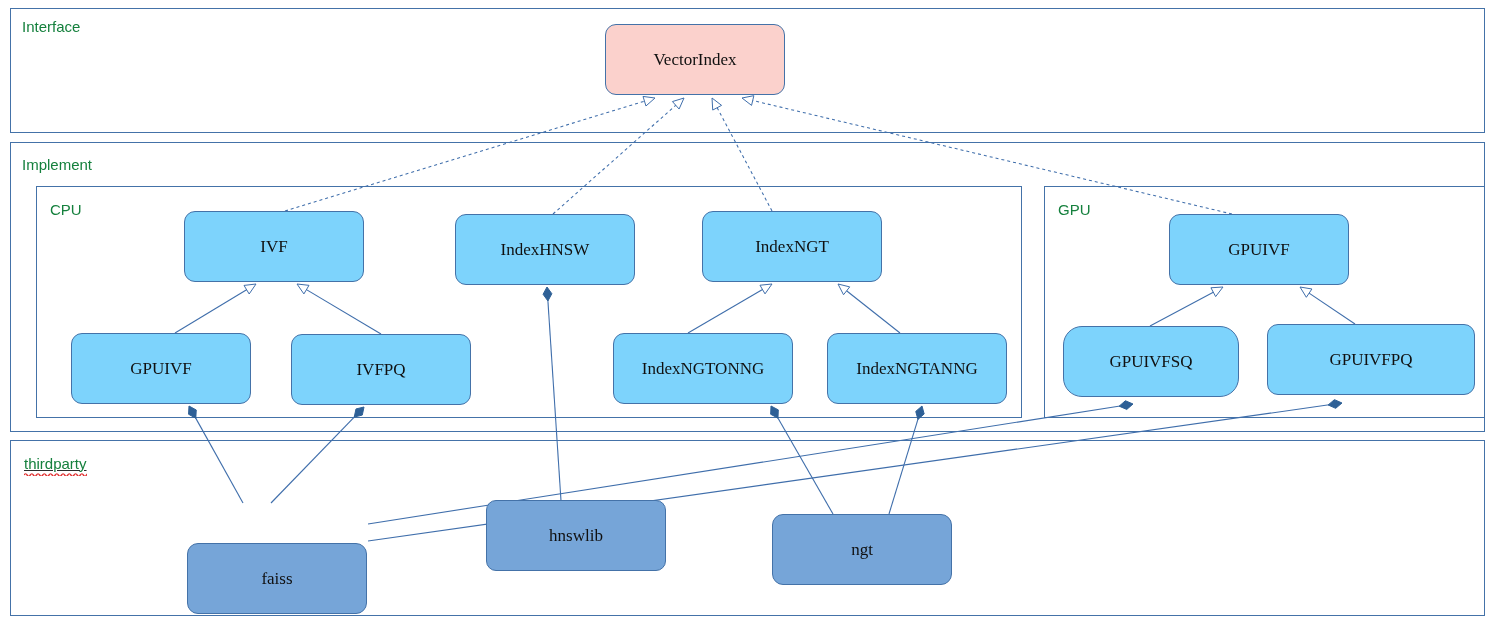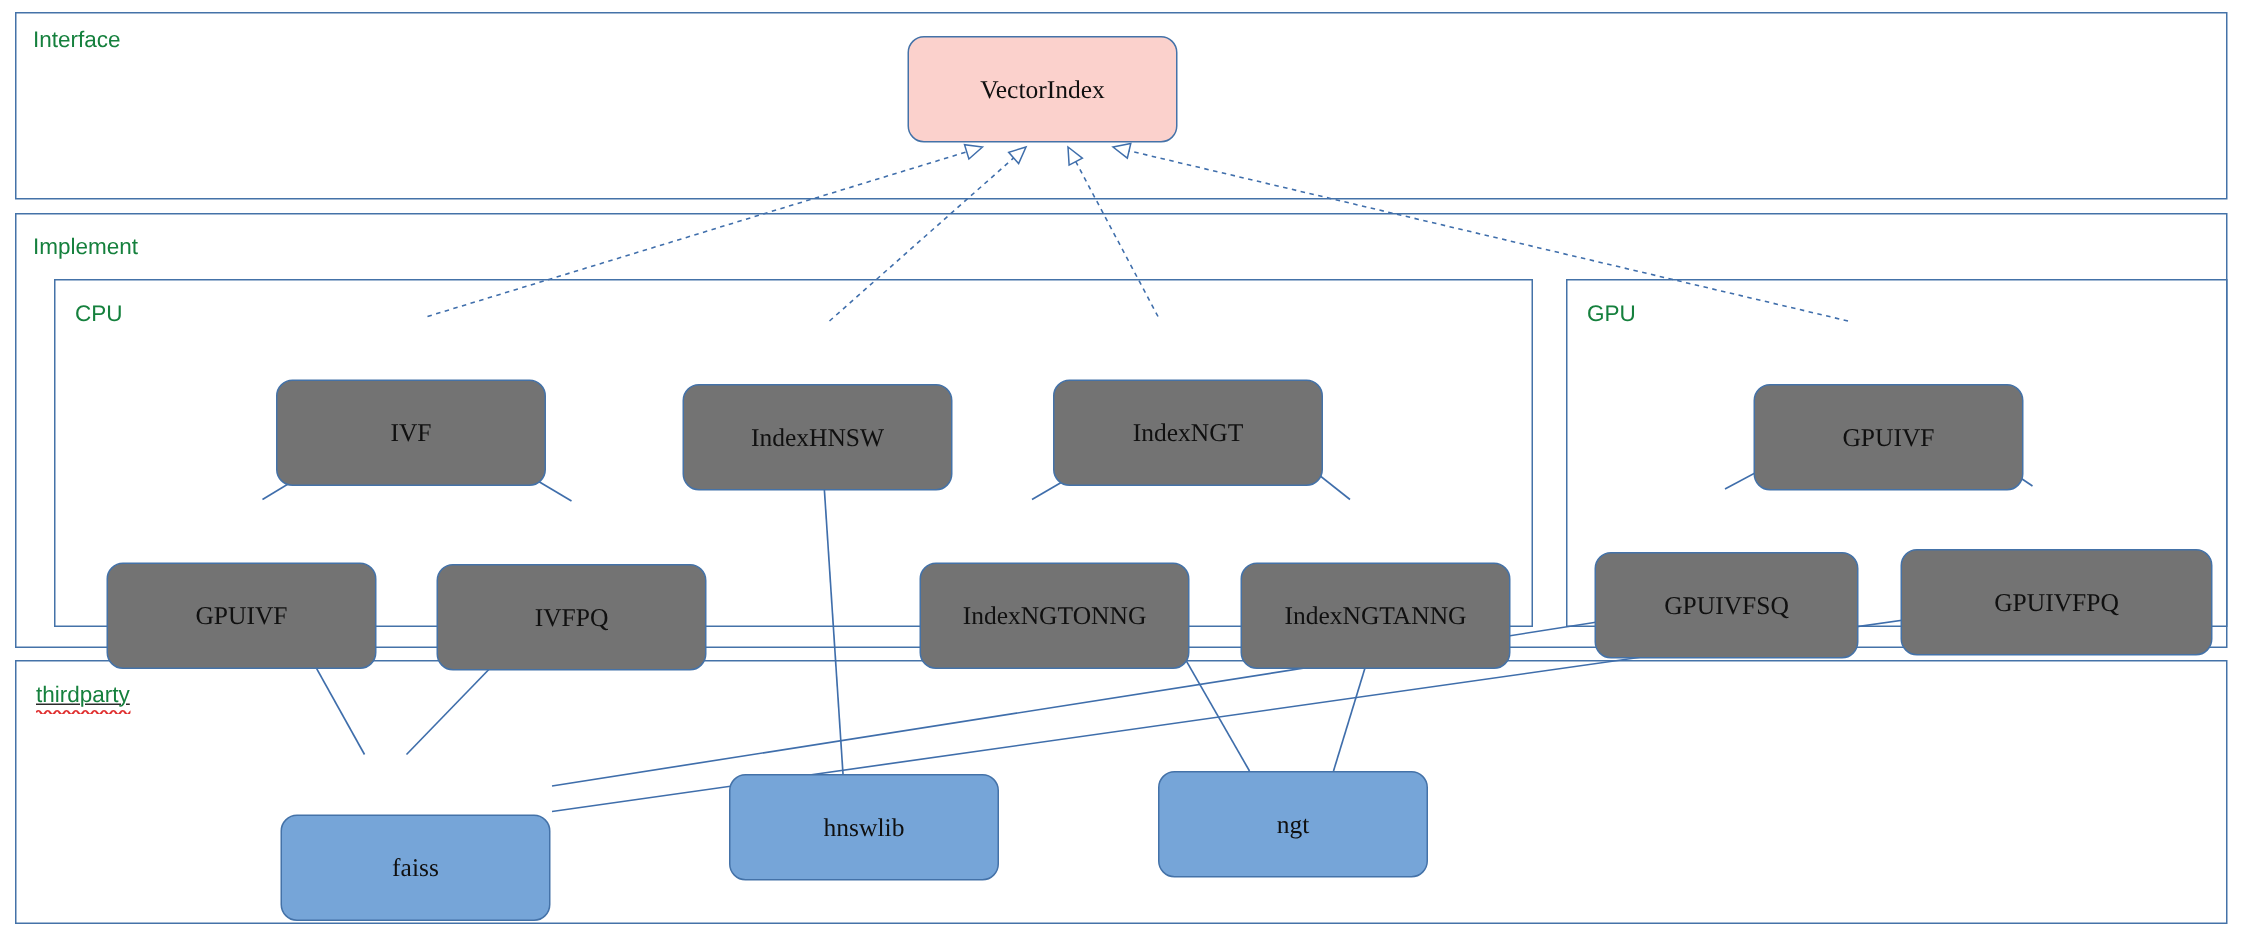--- a/index.html
+++ b/index.html
@@ -55,21 +55,21 @@
     align-items: center;
     justify-content: center;
     font-family: "Liberation Serif", serif;
     font-size: 17px;
     color: #101010;
     text-align: center;
     white-space: nowrap;
     z-index: 5;
   }
   .node.iface   { background: #fbd1cc; }
-  .node.impl    { background: #737373; margin-top: 42px; }
+  .node.impl    { background: #7dd3fc; }
   .node.thirdp  { background: #76a5d8; }
 
   
   #edges {
     position: absolute;
     left: 0;
     top: 0;
     width: 1503px;
     height: 628px;
     z-index: 2;
@@ -170,20 +170,20 @@
   <div id="nodes-layer">
       <div class="node iface" style="left: 605px; top: 24px; width: 180px; height: 71px; border-color: rgb(68, 114, 168);">VectorIndex</div>
       <div class="node impl" style="left: 184px; top: 211px; width: 180px; height: 71px; border-color: rgb(68, 114, 168);">IVF</div>
       <div class="node impl" style="left: 455px; top: 214px; width: 180px; height: 71px; border-color: rgb(68, 114, 168);">IndexHNSW</div>
       <div class="node impl" style="left: 702px; top: 211px; width: 180px; height: 71px; border-color: rgb(68, 114, 168);">IndexNGT</div>
       <div class="node impl" style="left: 1169px; top: 214px; width: 180px; height: 71px; border-color: rgb(68, 114, 168);">GPUIVF</div>
       <div class="node impl" style="left: 71px; top: 333px; width: 180px; height: 71px; border-color: rgb(68, 114, 168);">GPUIVF</div>
       <div class="node impl" style="left: 291px; top: 334px; width: 180px; height: 71px; border-color: rgb(68, 114, 168);">IVFPQ</div>
       <div class="node impl" style="left: 613px; top: 333px; width: 180px; height: 71px; border-color: rgb(68, 114, 168);">IndexNGTONNG</div>
       <div class="node impl" style="left: 827px; top: 333px; width: 180px; height: 71px; border-color: rgb(68, 114, 168);">IndexNGTANNG</div>
-      <div class="node impl" style="left: 1063px; top: 326px; width: 176px; height: 71px; border-color: rgb(68, 114, 168);">GPUIVFSQ</div>
+      <div class="node impl" style="left: 1063px; top: 326px; width: 176px; height: 71px; border-color: rgb(68, 114, 168); border-radius: 19px;">GPUIVFSQ</div>
       <div class="node impl" style="left: 1267px; top: 324px; width: 208px; height: 71px; border-color: rgb(68, 114, 168);">GPUIVFPQ</div>
       <div class="node thirdp" style="left: 187px; top: 503px; width: 180px; height: 71px; border-color: rgb(68, 114, 168); margin-top: 40px;">faiss</div>
-      <div class="node thirdp" style="left: 486px; top: 516px; width: 180px; height: 71px; border-color: rgb(68, 114, 168);">hnswlib</div>
+      <div class="node thirdp" style="left: 486px; top: 500px; width: 180px; height: 71px; border-color: rgb(68, 114, 168); border-radius: 10px;">hnswlib</div>
       <div class="node thirdp" style="left: 772px; top: 514px; width: 180px; height: 71px; border-color: rgb(68, 114, 168);">ngt</div>
     </div>
 
 </div>
 
 </body></html>

